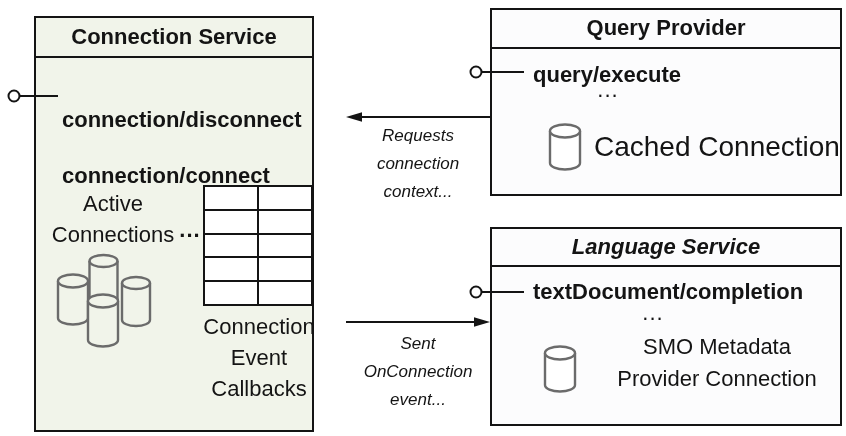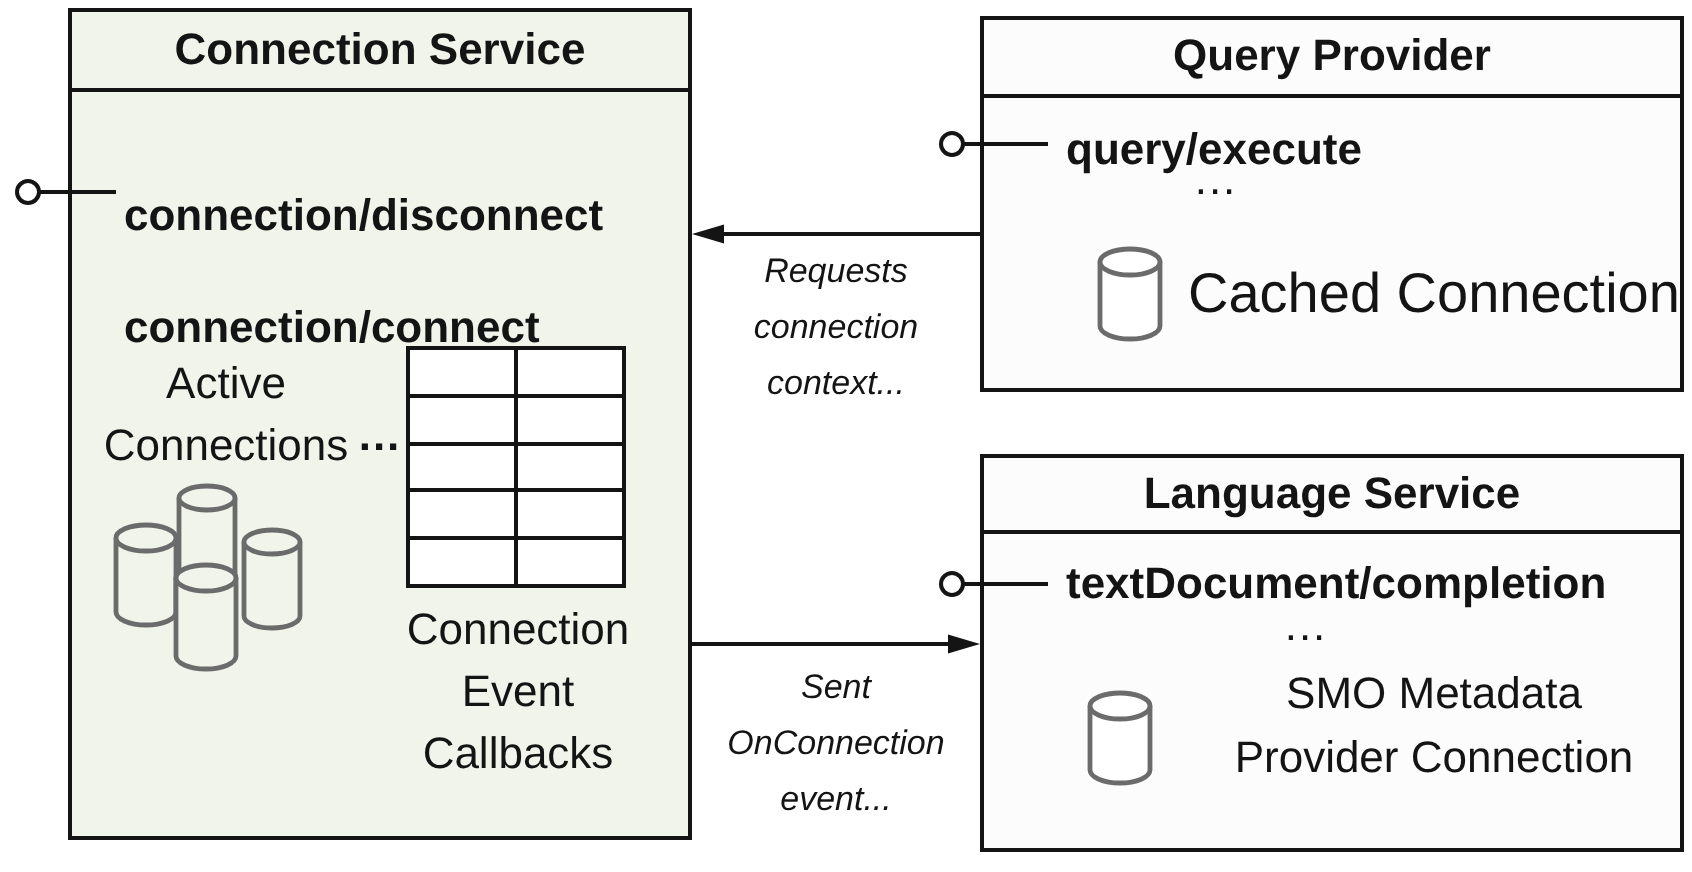--- a/index.html
+++ b/index.html
@@ -17,31 +17,31 @@
   .canvas{
     position:relative;
     width:846px;height:436px;
     background:#ffffff;
     overflow:hidden;
   }
   .box{
     position:absolute;
     border:2px solid var(--border);
   }
-  .box.conn{left:34px;top:4px;width:312px;height:416px;background:var(--conn-fill);}
+  .box.conn{left:34px;top:16px;width:280px;height:416px;background:var(--conn-fill);}
   .box.query{left:490px;top:8px;width:352px;height:188px;background:var(--svc-fill);}
   .box.lang{left:490px;top:227px;width:352px;height:199px;background:var(--svc-fill);}
   .hdr{
     width:100%;
     border-bottom:2px solid var(--border);
     font-weight:bold;font-size:22px;text-align:center;
   }
   .box.conn .hdr{height:40px;line-height:37px;}
   .box.query .hdr{height:39px;line-height:36px;}
-  .box.lang .hdr{height:38px;line-height:35px;}
+  .box.lang .hdr{height:38px;line-height:35px;font-style:italic;}
   .abs{position:absolute;}
   .ep{font-size:22px;line-height:28px;white-space:pre-line;font-weight:bold;}
   .dots{font-size:22px;line-height:24px;text-align:center;letter-spacing:1px;}
   .lbl{font-size:22px;white-space:pre-line;text-align:center;}
   .note{
     position:absolute;font-style:italic;font-size:17px;line-height:28px;
     white-space:pre-line;text-align:center;font-weight:500;
   }
   .grid-table{
     position:absolute;display:grid;

